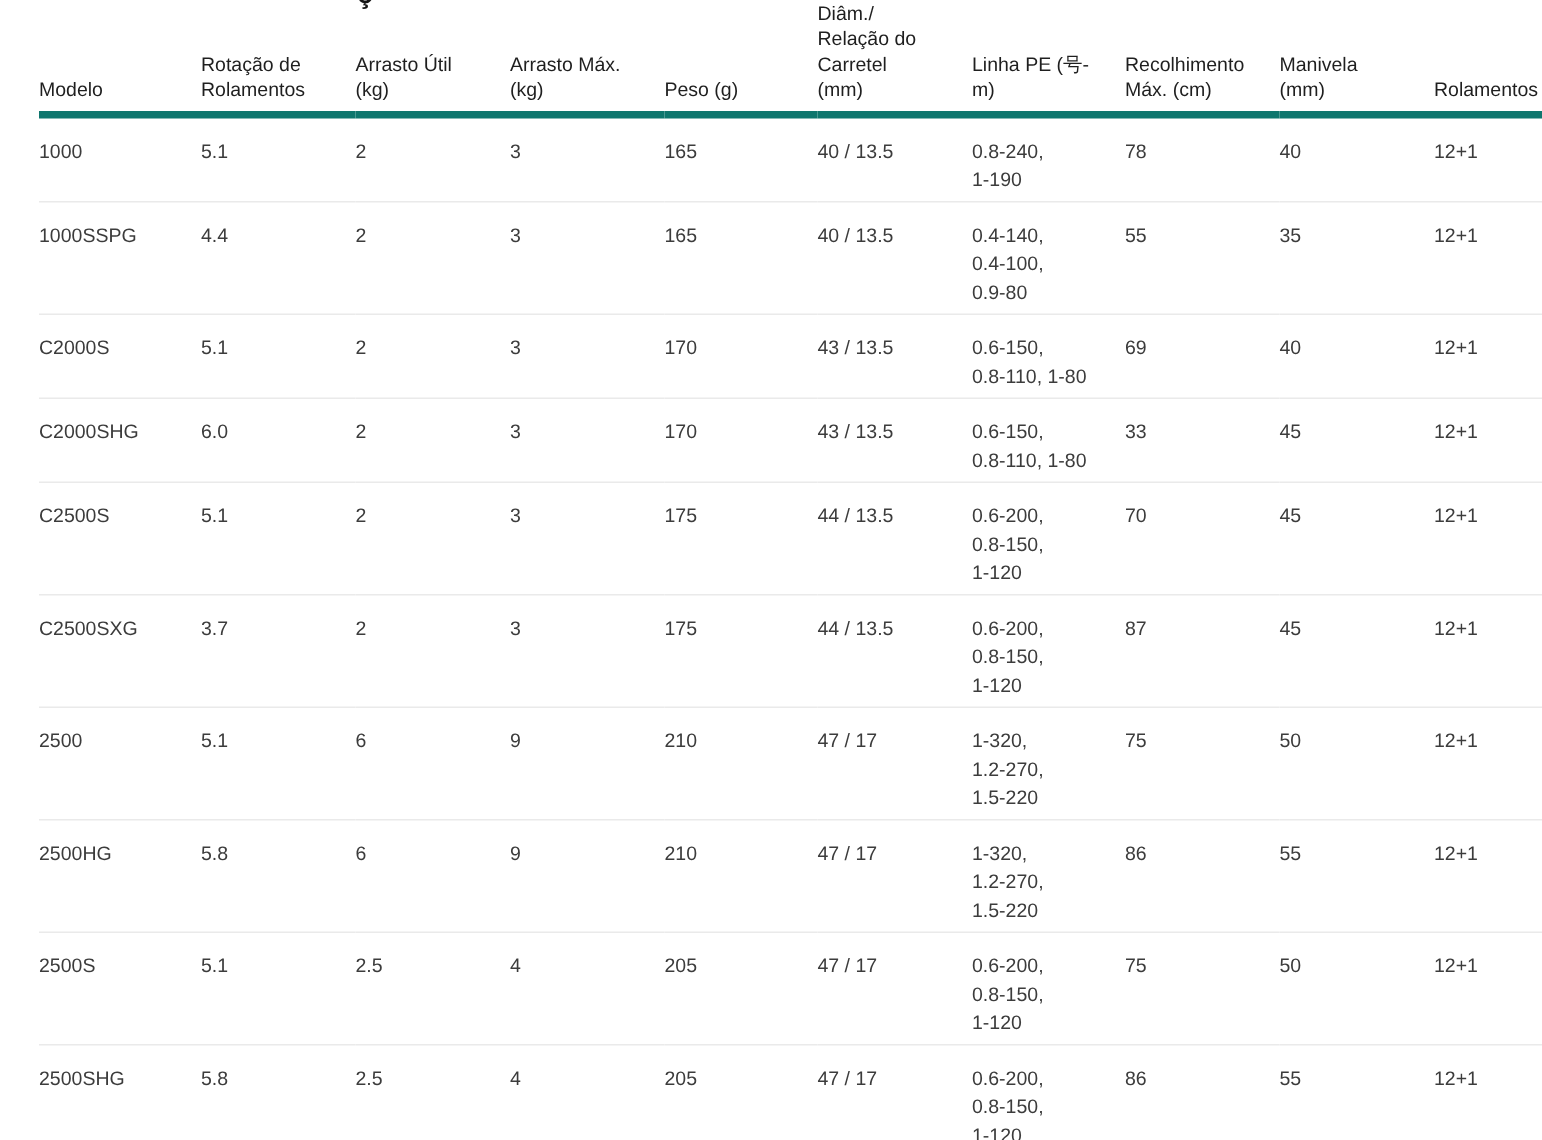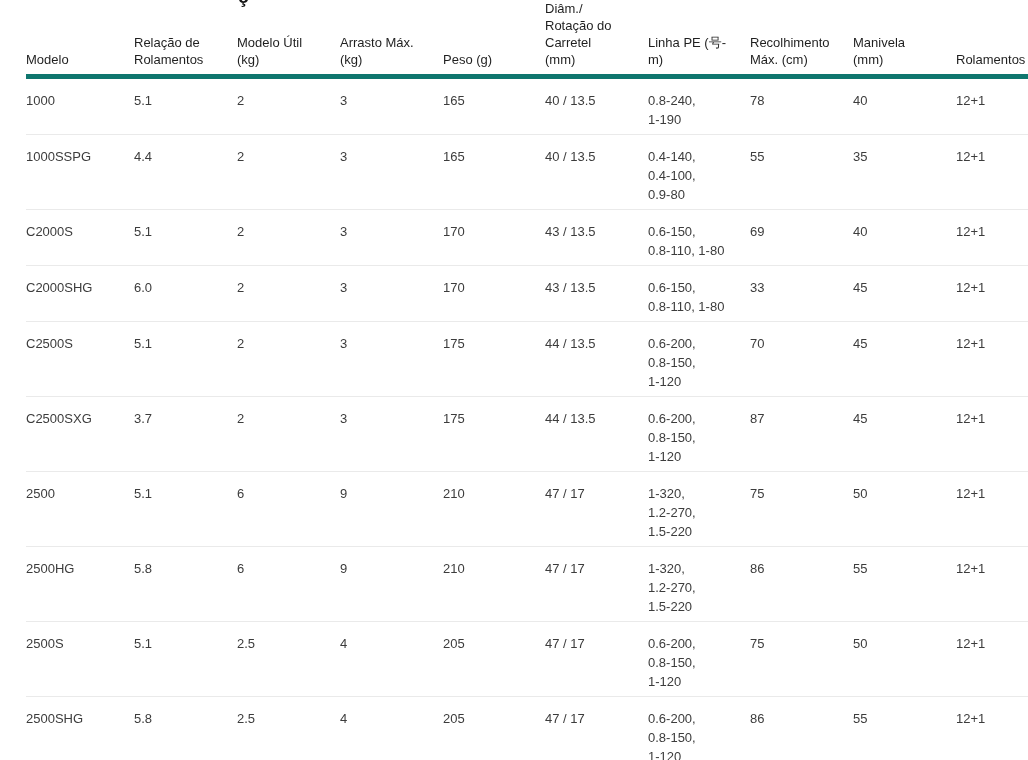--- a/index.html
+++ b/index.html
@@ -66,37 +66,37 @@
       <col style="width: 103px;">
       <col style="width: 103px;">
       <col style="width: 72px;">
     </colgroup>
   <thead>
     <tr>
         <th>
           <div class="header-line">Modelo</div>
         </th>
         <th>
-          <div class="header-line">Relação de</div>
+          <div class="header-line">Rotação de</div>
           <div class="header-line">Rolamentos</div>
         </th>
         <th>
-          <div class="header-line">Modelo Útil</div>
+          <div class="header-line">Arrasto Útil</div>
           <div class="header-line">(kg)</div>
         </th>
         <th>
           <div class="header-line">Arrasto Máx.</div>
           <div class="header-line">(kg)</div>
         </th>
         <th>
           <div class="header-line">Peso (g)</div>
         </th>
         <th>
           <div class="header-line">Diâm./</div>
-          <div class="header-line">Rotação do</div>
+          <div class="header-line">Relação do</div>
           <div class="header-line">Carretel</div>
           <div class="header-line">(mm)</div>
         </th>
         <th>
           <div class="header-line">Linha PE (号-</div>
           <div class="header-line">m)</div>
         </th>
         <th>
           <div class="header-line">Recolhimento</div>
           <div class="header-line">Máx. (cm)</div>

